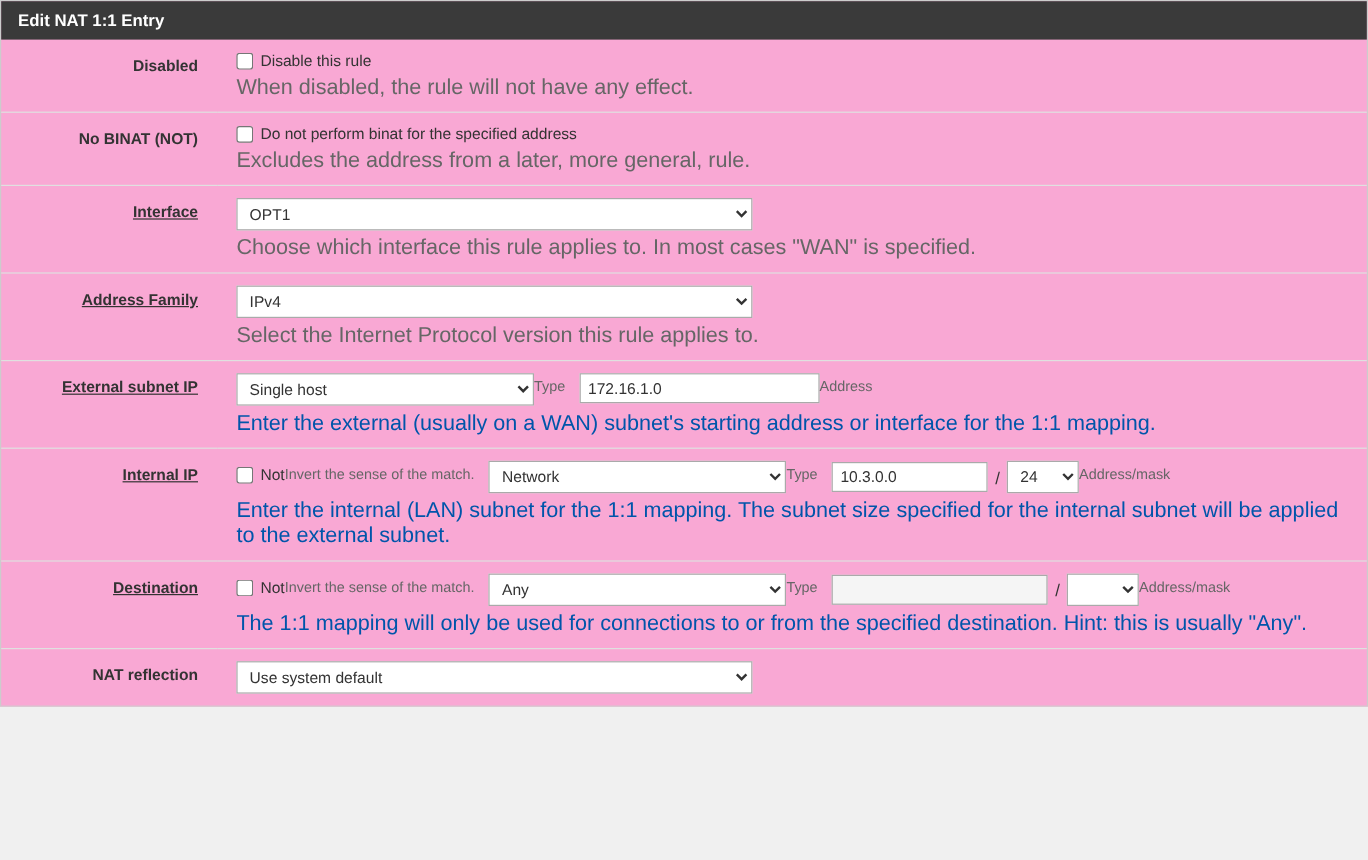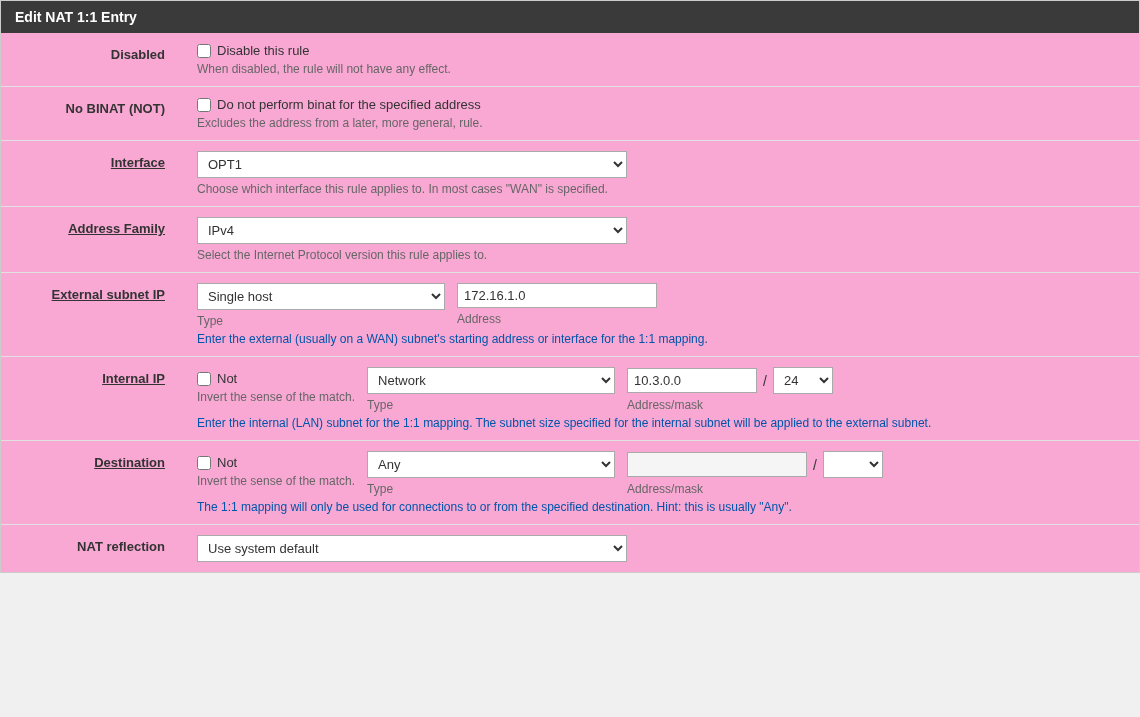--- a/index.html
+++ b/index.html
@@ -42,21 +42,21 @@
     }
     .label-cell.underline {
       text-decoration: underline;
     }
     .content-cell {
       padding: 10px 16px;
       vertical-align: top;
     }
     .help-text {
       color: #666;
-      font-size: 12px;
+      font-size: 18px;
       margin-top: 4px;
     }
     .help-text.blue {
       color: #0055aa;
     }
     .checkbox-row {
       display: flex;
       align-items: center;
       gap: 6px;
     }
@@ -89,21 +89,21 @@
     .address-family-select {
       width: 430px;
     }
     .row-inline {
       display: flex;
       align-items: flex-start;
       gap: 12px;
     }
     .col-group {
       display: flex;
-      flex-direction: column;
+      flex-direction: row;
       justify-content: center;
     }
     .col-label {
       color: #666;
       font-size: 12px;
       margin-top: 4px;
     }
     .type-select {
       width: 248px;
     }

